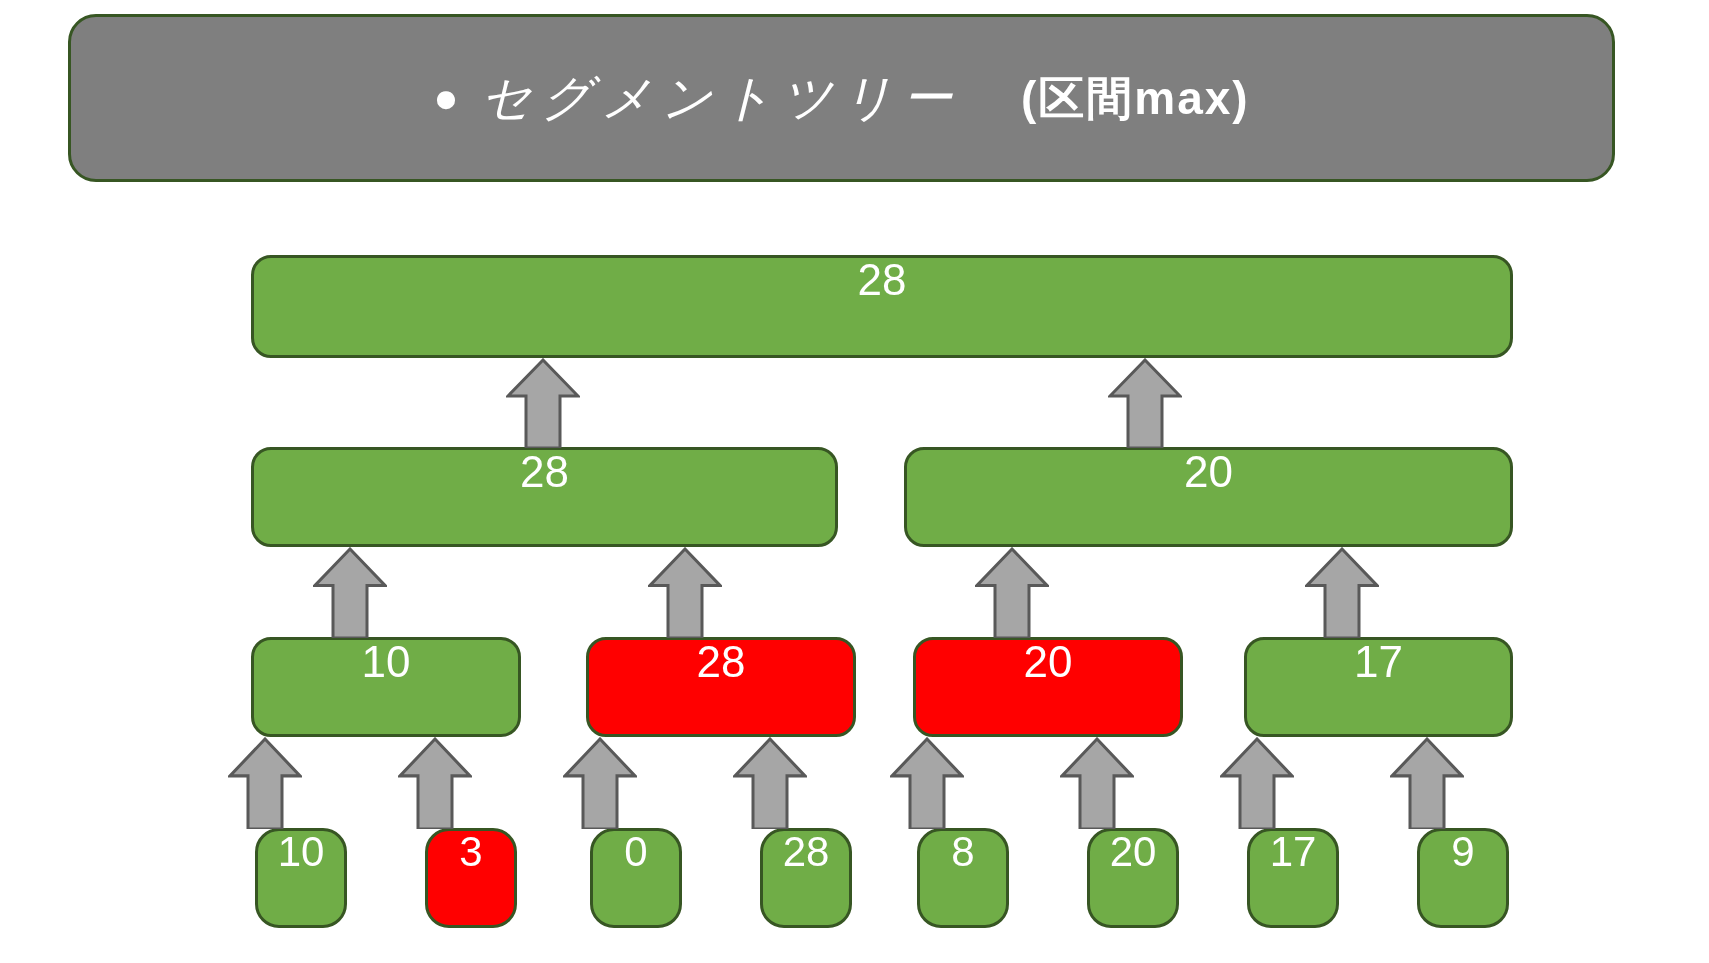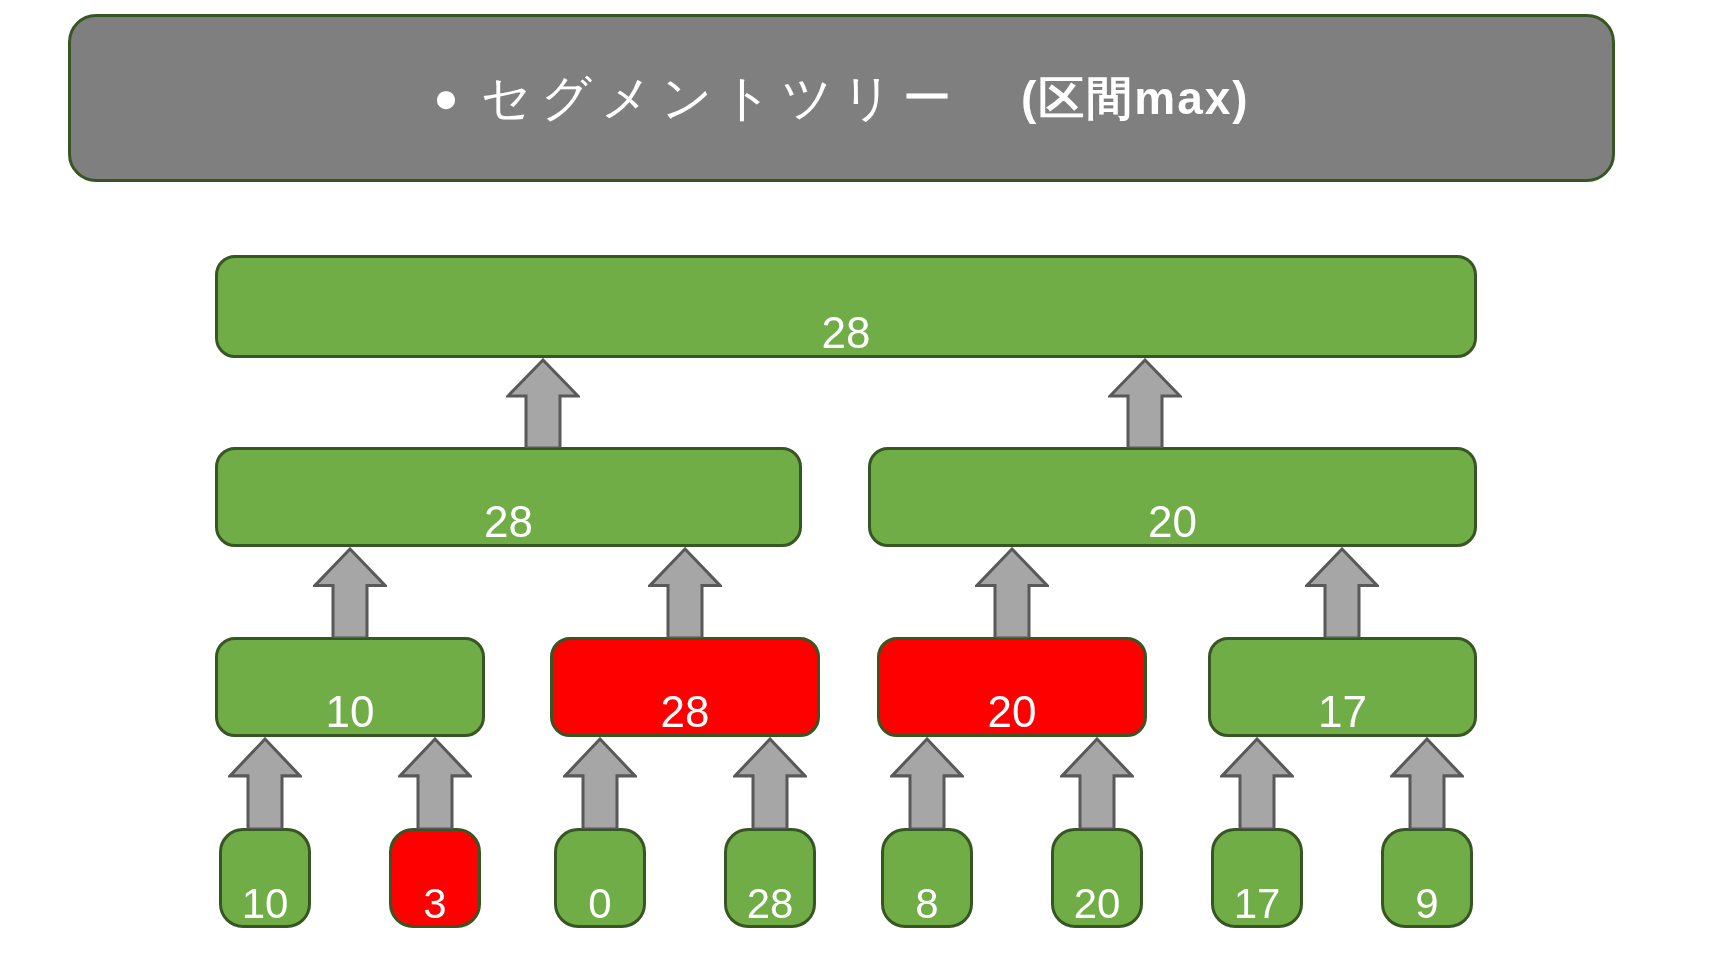--- a/index.html
+++ b/index.html
@@ -32,39 +32,41 @@
   }
   .banner .bullet {
     font-size: 42px;
     line-height: 1;
   }
   .banner .title {
     font-size: 50px;
     letter-spacing: 9px;
     line-height: 1;
     white-space: nowrap;
+    font-style: italic;
   }
   .banner .subtitle {
     font-size: 46px;
     letter-spacing: 2px;
     line-height: 1;
     white-space: nowrap;
     font-weight: bold;
   }
   .node {
     position: absolute;
     box-sizing: border-box;
     border: 3px solid var(--node-border, #375623);
     border-radius: 20px;
     display: flex;
-    align-items: flex-end;
+    align-items: flex-start;
     justify-content: center;
     color: var(--text, #ffffff);
     font-size: 44px;
     line-height: 1;
+    margin-left: 36px;
   }
   .node.green { background: var(--node-green, #70ad47); }
   .node.red   { background: var(--node-red, #ff0000); }
   .node.leaf  { border-radius: 24px; font-size: 42px; }
   .arrow {
     position: absolute;
     display: block;
   }
   .arrow polygon {
     fill: var(--arrow-fill, #a6a6a6);

